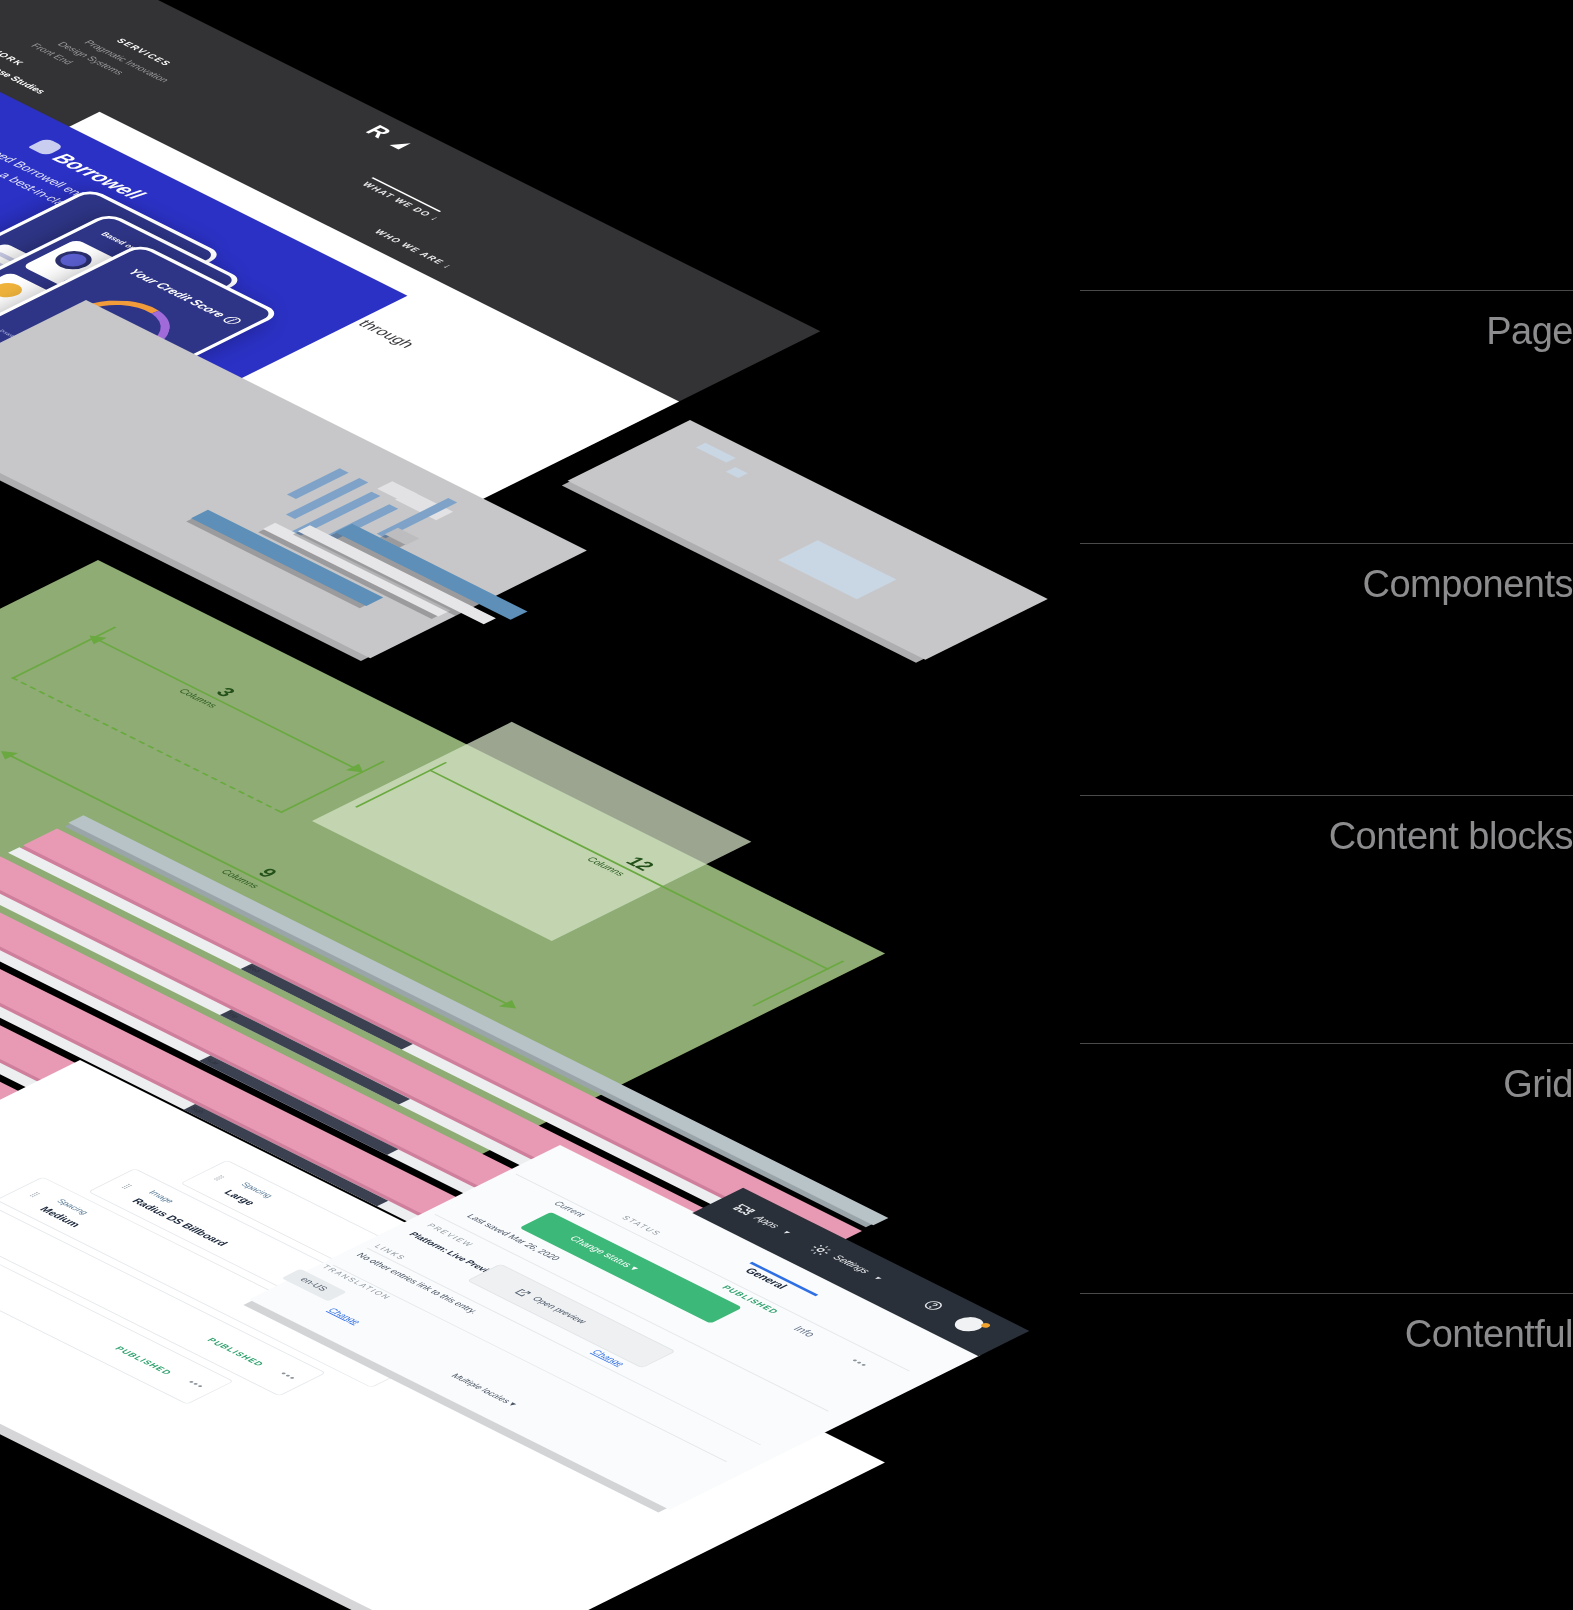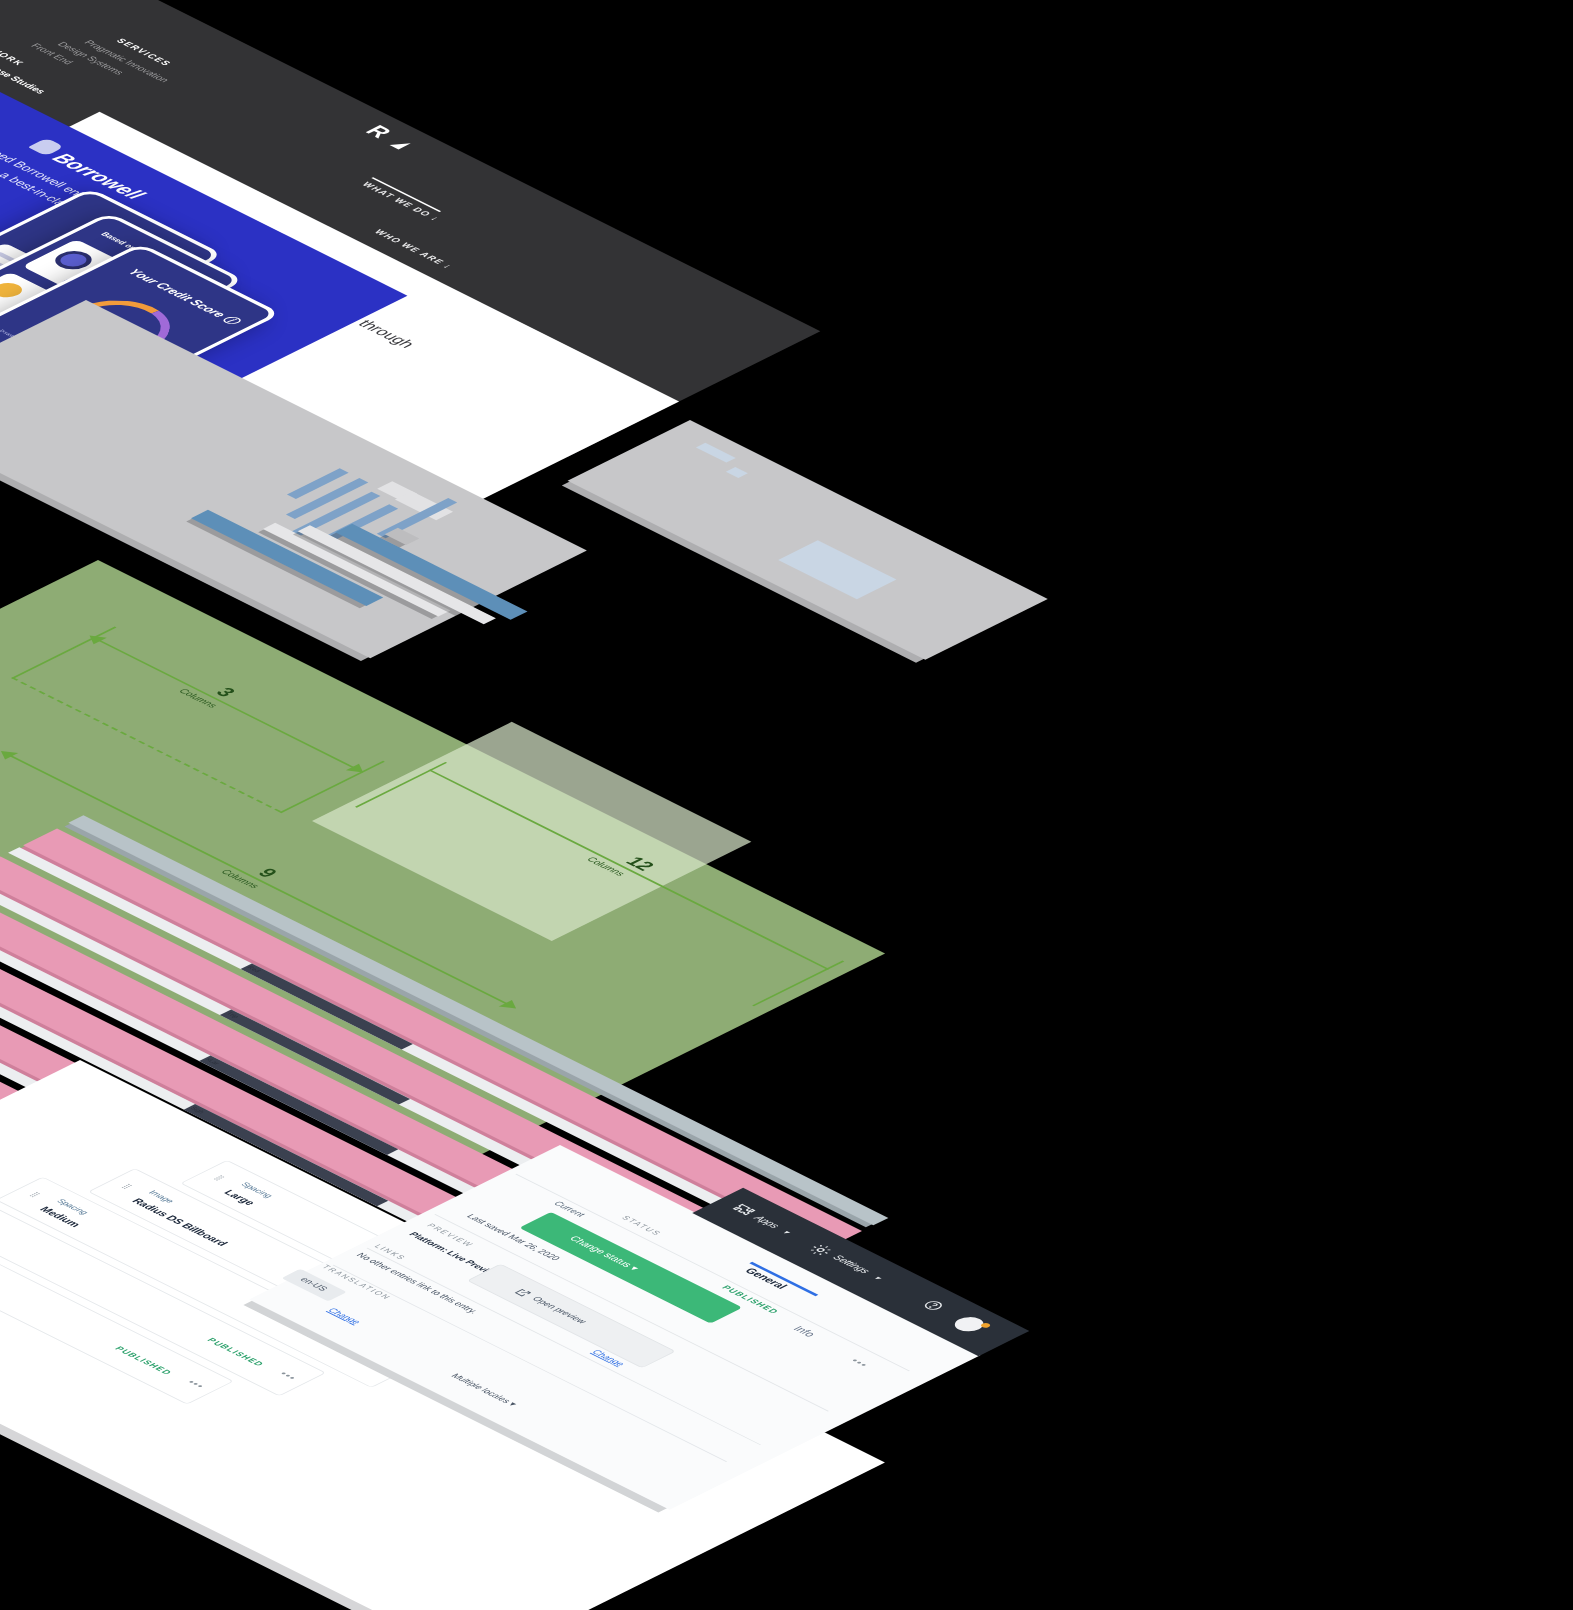--- a/index.html
+++ b/index.html
@@ -401,14 +401,36 @@
 
       <div class="cf-sec" style="left:4px; top:250px;">TRANSLATION</div>
       <div class="cf-chip" style="left:-6px; top:270px; width:52px; height:20px;"></div>
       <div class="cf-small" style="left:6px; top:274px;">en-US</div>
       <div class="cf-link" style="left:56px; top:292px;">Change</div>
       <div class="cf-small" style="left:198px; top:296px;">Multiple locales ▾</div>
     </div>
 
   </div>
 
+  <div id="axis">
+    <div class="axis-row" style="top:290px;">
+      <div class="axis-rule"></div>
+      <div class="axis-label">Page</div>
+    </div>
+    <div class="axis-row" style="top:543px;">
+      <div class="axis-rule"></div>
+      <div class="axis-label">Components</div>
+    </div>
+    <div class="axis-row" style="top:795px;">
+      <div class="axis-rule"></div>
+      <div class="axis-label">Content blocks</div>
+    </div>
+    <div class="axis-row" style="top:1043px;">
+      <div class="axis-rule"></div>
+      <div class="axis-label">Grid</div>
+    </div>
+    <div class="axis-row" style="top:1293px;">
+      <div class="axis-rule"></div>
+      <div class="axis-label">Contentful</div>
+    </div>
+  </div>
 
 </div>
 
 </body></html>

